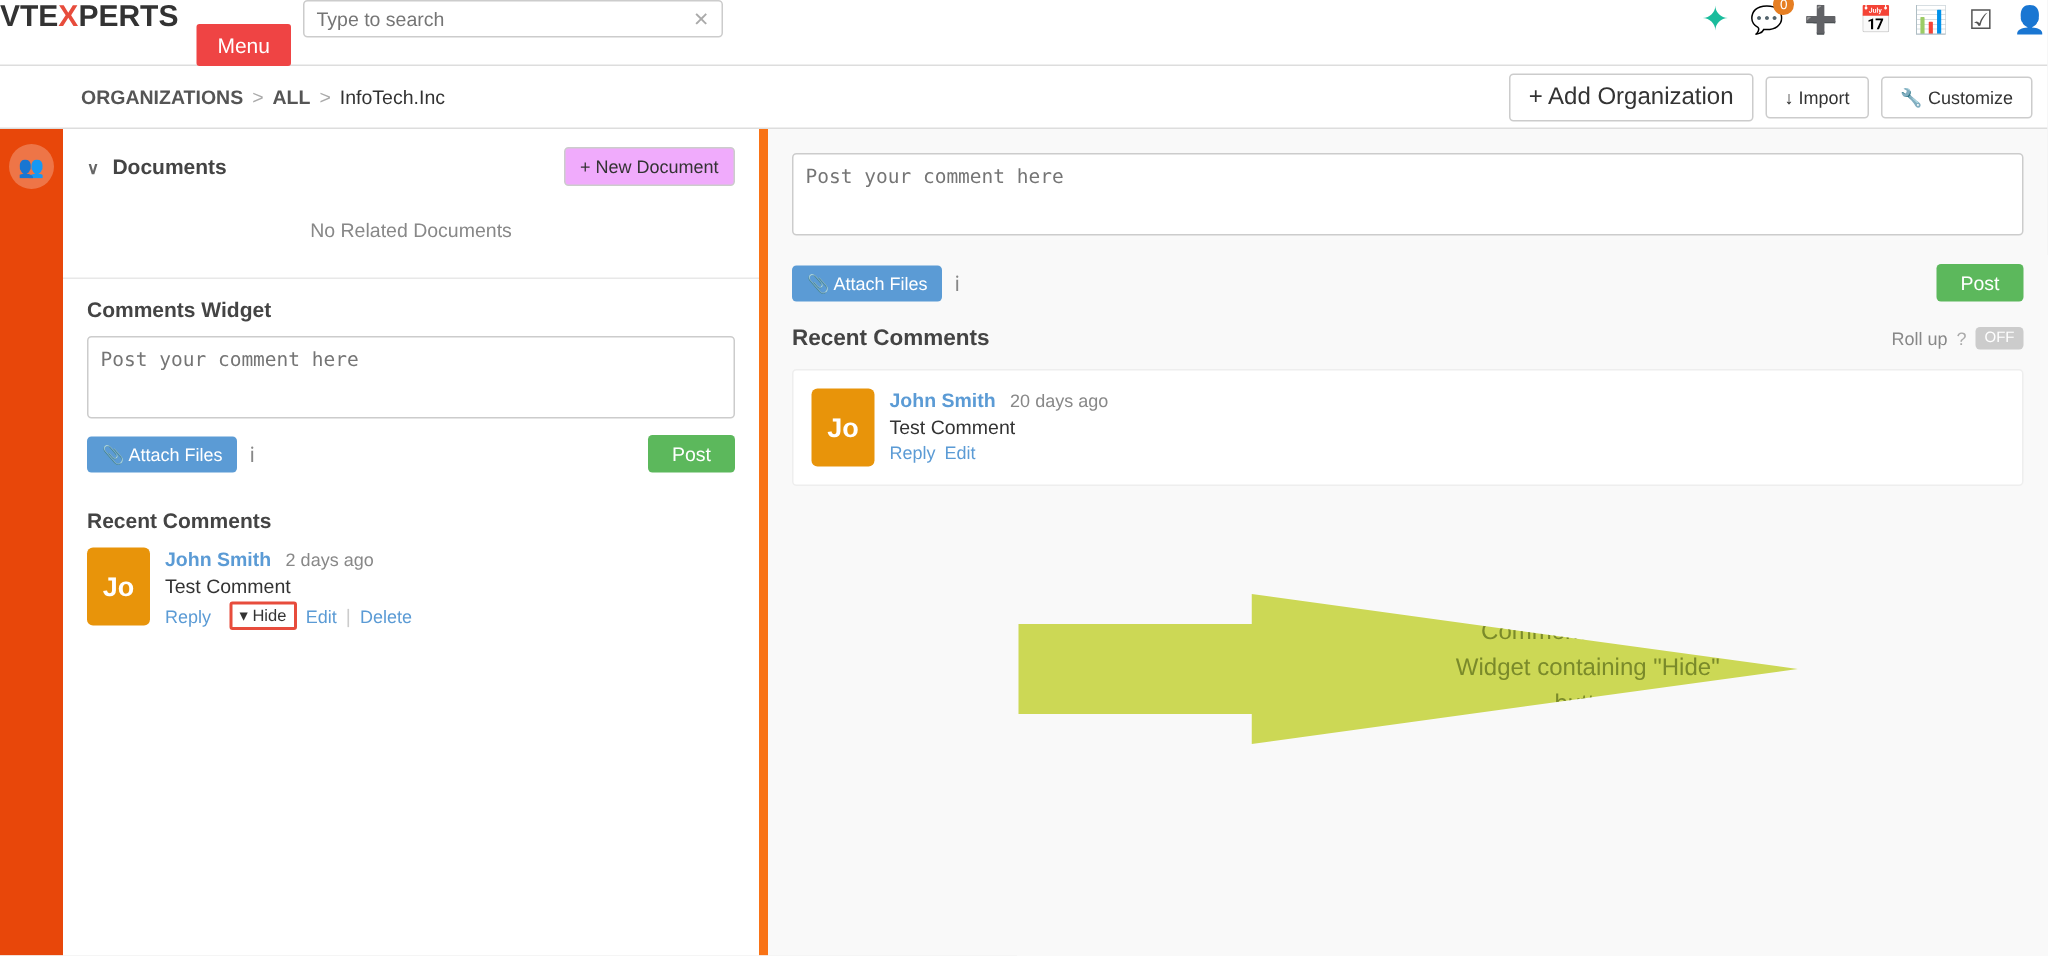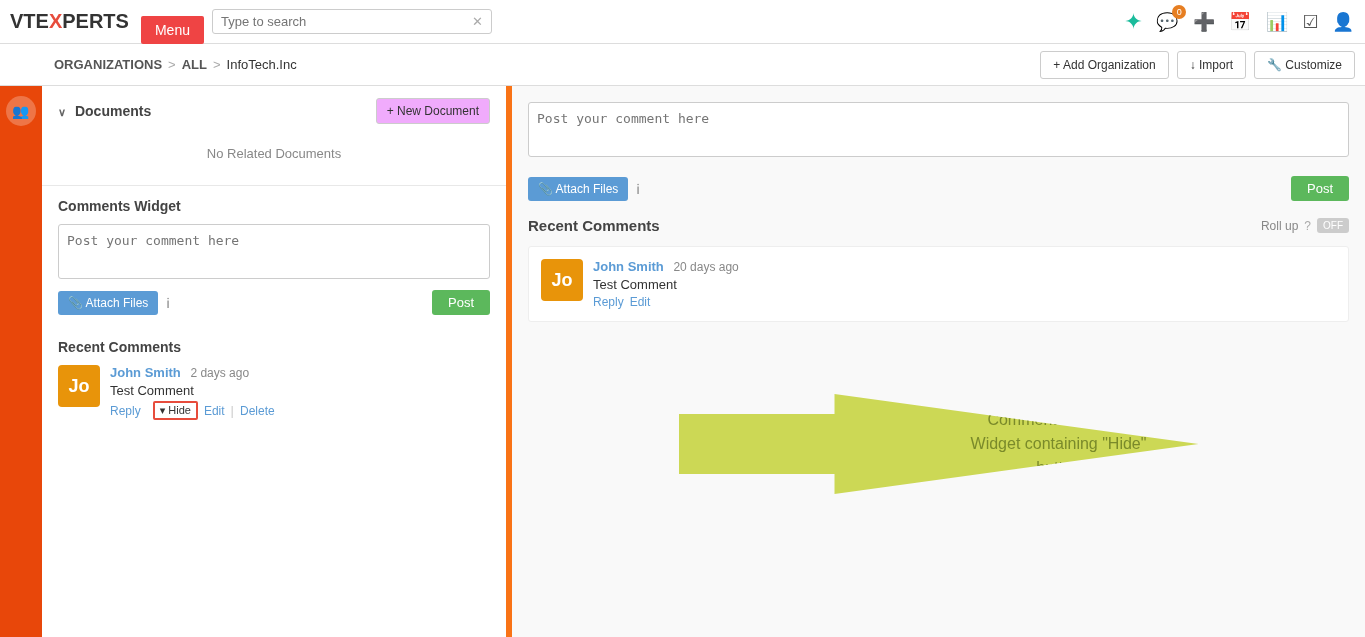--- a/index.html
+++ b/index.html
@@ -1,25 +1,25 @@
 <!DOCTYPE html>
 <html><head>
   <meta charset="utf-8">
   <style>
     * { box-sizing: border-box; margin: 0; padding: 0; }
     body { font-family: Arial, sans-serif; font-size: 13px; color: #333; background: #f0f0f0; }
 
     
     .top-nav {
       display: flex;
-      align-items: center;
+      align-items: flex-start;
       background: #fff;
       height: 44px;
       border-bottom: 1px solid #ddd;
-      padding: 0 10px;
+      padding: 0 0;
       gap: 8px;
     }
     .nav-logo {
       font-size: 20px;
       font-weight: bold;
       color: #333;
       margin-right: 4px;
     }
     .nav-logo span { color: #e74c3c; }
     .nav-menu-btn {
@@ -99,21 +99,21 @@
     .sub-nav-actions {
       display: flex;
       align-items: center;
       gap: 8px;
       margin-left: auto;
     }
     .btn-add-org {
       background: #fff;
       border: 1px solid #ccc;
       padding: 6px 12px;
-      font-size: 12px;
+      font-size: 16px;
       cursor: pointer;
       border-radius: 3px;
       color: #333;
     }
     .btn-import {
       background: #fff;
       border: 1px solid #ccc;
       padding: 6px 12px;
       font-size: 12px;
       cursor: pointer;
@@ -272,21 +272,21 @@
       color: #444;
       margin-bottom: 10px;
     }
     .comment-item {
       display: flex;
       gap: 10px;
       margin-bottom: 10px;
     }
     .avatar {
       width: 42px;
-      height: 42px;
+      height: 52px;
       background: #e8940a;
       border-radius: 4px;
       display: flex;
       align-items: center;
       justify-content: center;
       color: #fff;
       font-size: 18px;
       font-weight: bold;
       flex-shrink: 0;
     }

